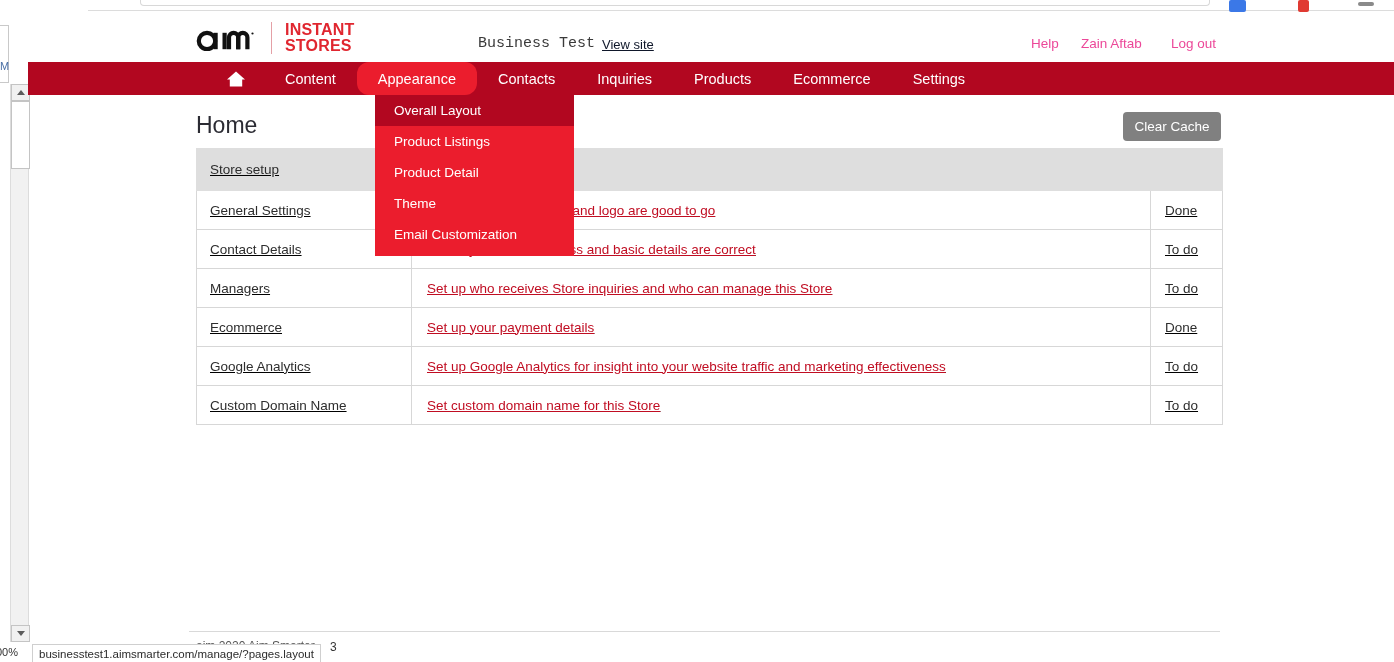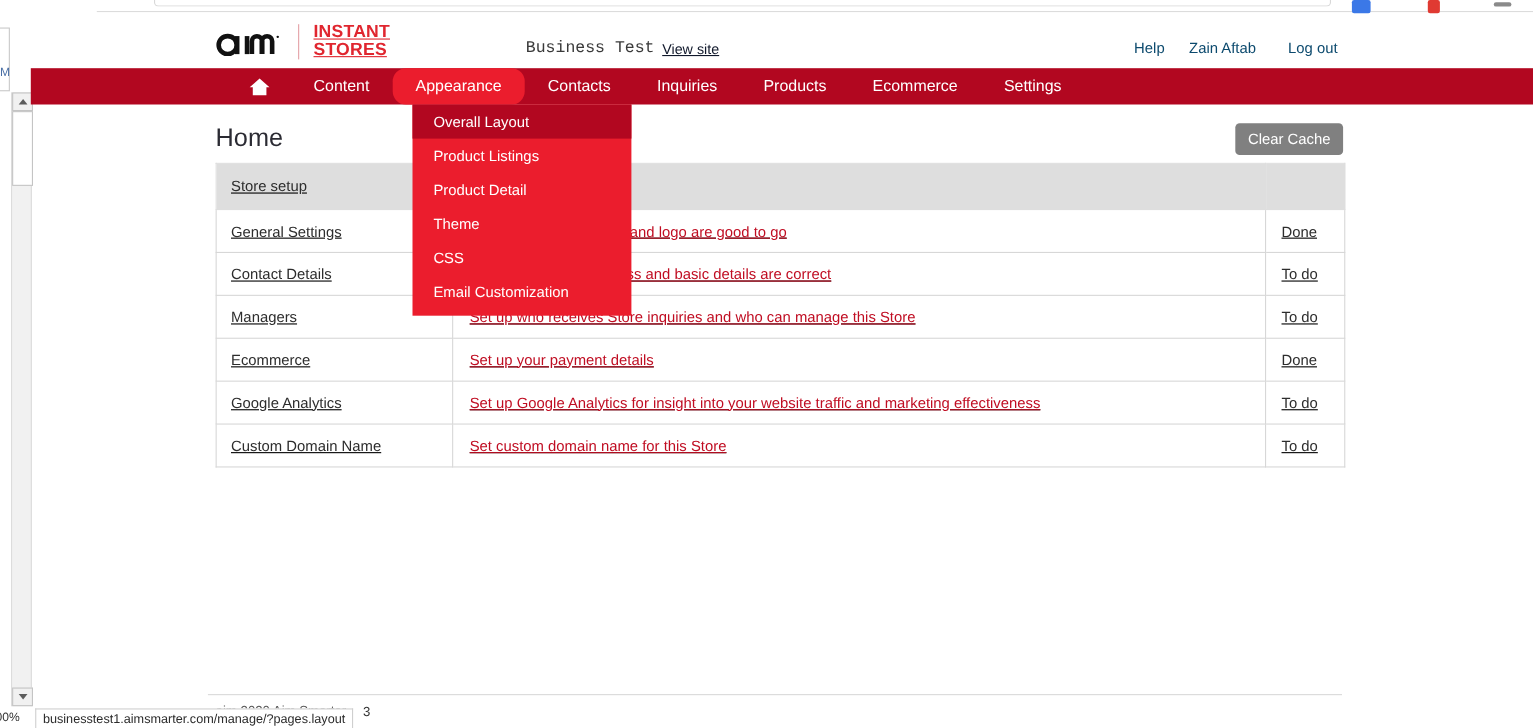--- a/index.html
+++ b/index.html
@@ -74,31 +74,30 @@
     background: #ffffff;
   }
   #logo-wrap {
     position: absolute; left: 0px; top: 4px; display: flex; align-items: center; gap: 13px;
   }
   #logo-aim { display: block; }
   #logo-divider { width: 1px; height: 32px; background: #e4a0a6; }
   #logo-instant-stores {
     color: #e0262f; font-weight: bold; font-size: 16px; line-height: 16px;
     letter-spacing: .2px;
-    text-decoration: underline;
   }
   #store-name {
     position: absolute; left: 282px; top: 17px; font-size: 15px; color: #3a3a3a; font-family: Liberation Mono, monospace;
   }
   #view-site-link {
     position: absolute; left: 406px; top: 19px; font-size: 13px;
     color: #0f172a; text-decoration: underline; cursor: pointer;
   }
   .top-right-link {
-    position: absolute; top: 18px; font-size: 13.5px; color: #0c4a6e;
+    position: absolute; top: 18px; font-size: 13.5px; color: #ec4899;
     text-decoration: none; cursor: pointer;
   }
   #help-link { left: 835px; }
   #account-link { left: 885px; }
   #logout-link { left: 975px; }
 
   
   #main-nav {
     position: absolute; left: 28px; top: 62px; width: 1366px; height: 33px;
     background: #b20720;
@@ -250,21 +249,20 @@
     <div class="nav-item">Ecommerce</div>
     <div class="nav-item">Settings</div>
   </div>
 </nav>
 
 <div id="appearance-dropdown">
   <div class="dd-item hover">Overall Layout</div>
   <div class="dd-item">Product Listings</div>
   <div class="dd-item">Product Detail</div>
   <div class="dd-item">Theme</div>
-  <div class="dd-item">CSS</div>
   <div class="dd-item">Email Customization</div>
 </div>
 
 <h1 id="page-title">Home</h1>
 <button id="clear-cache-button">Clear Cache</button>
 
 <table id="setup-table">
   <colgroup>
     <col class="col-label">
       <col class="col-action">

